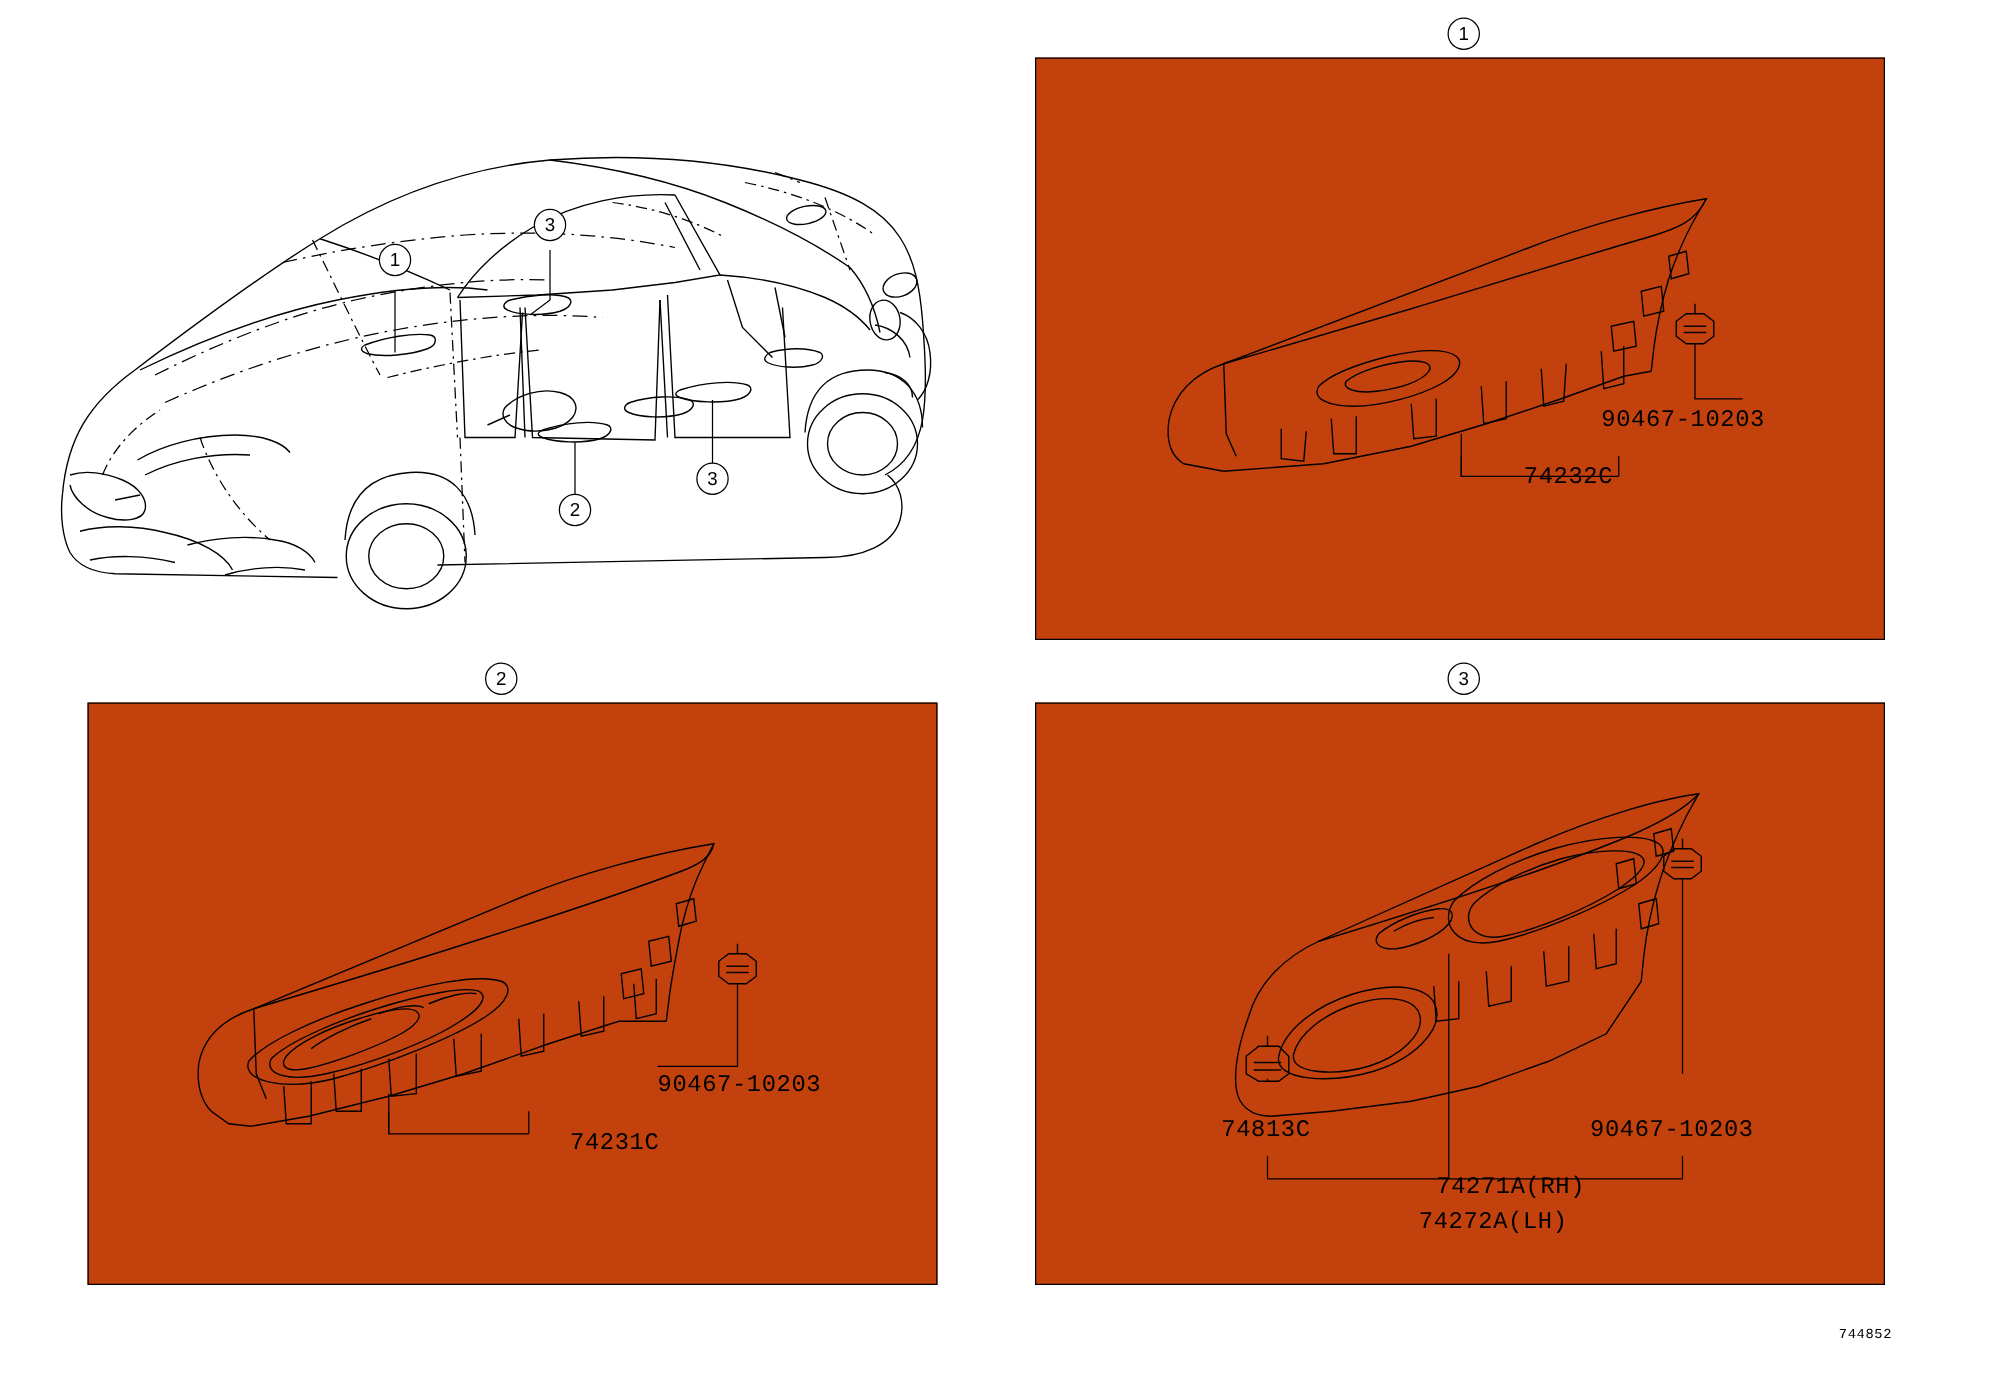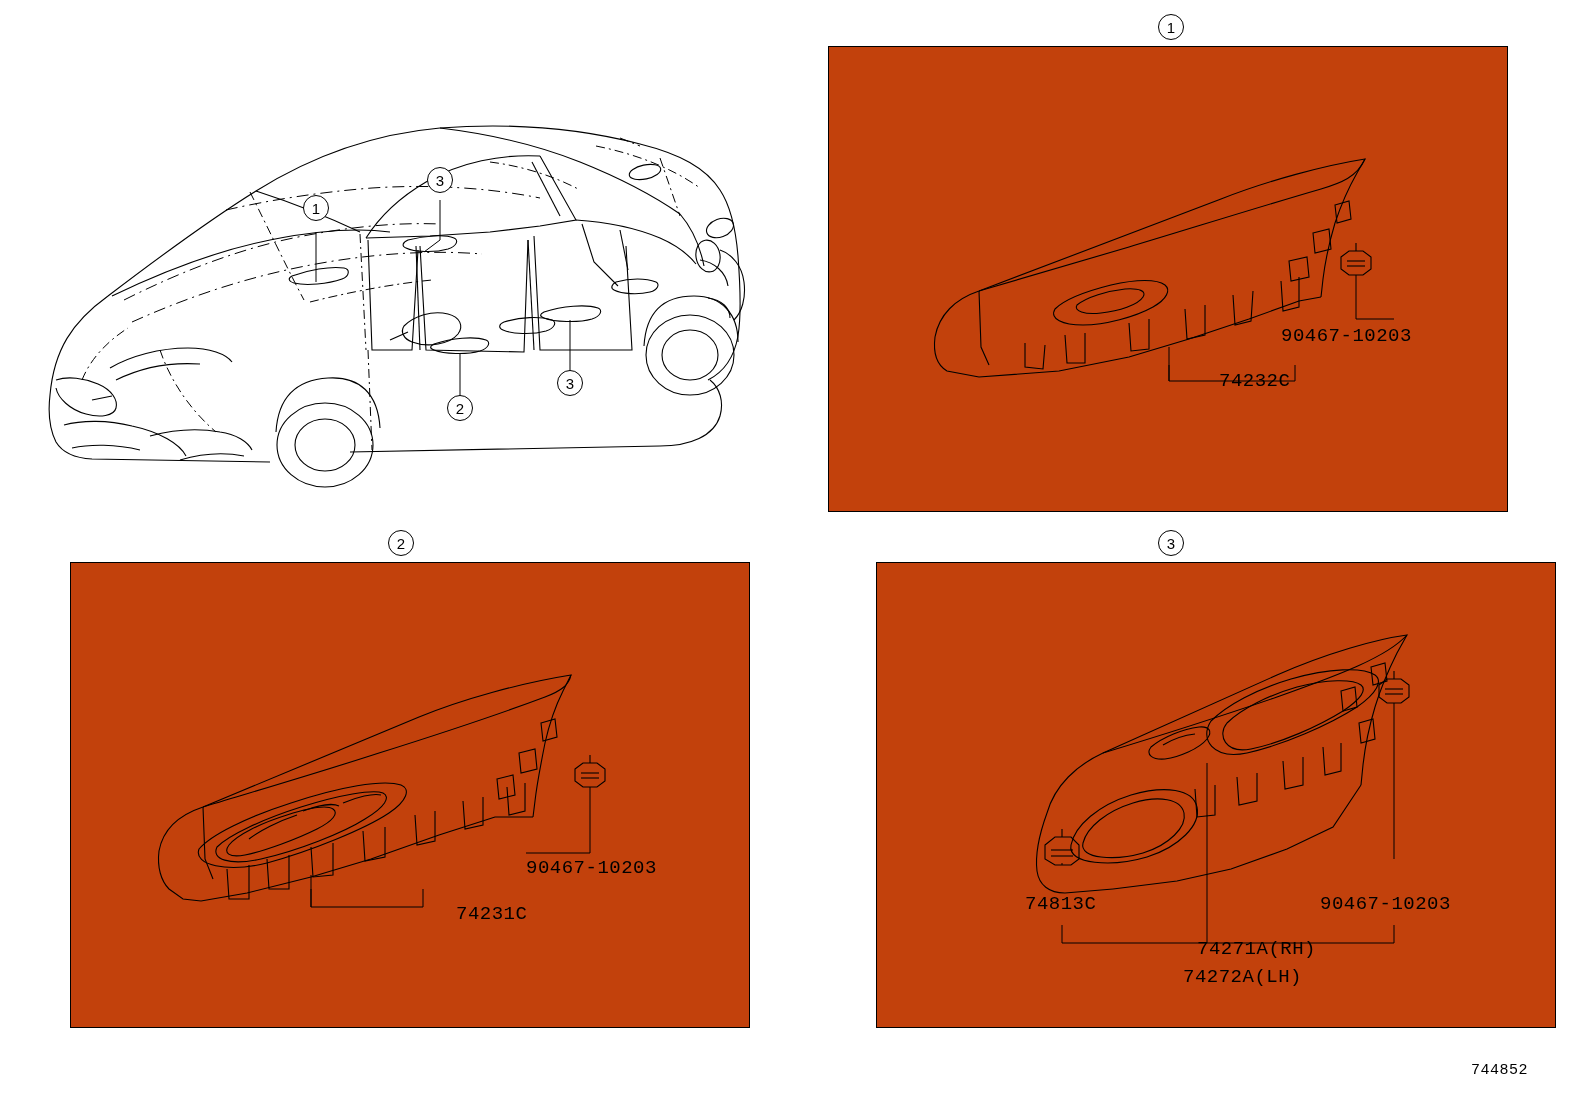--- a/index.html
+++ b/index.html
@@ -42,21 +42,21 @@
     position: absolute;
     font-family: "Liberation Mono", monospace;
     font-size: 19px;
     letter-spacing: 0.5px;
     color: #000;
     white-space: nowrap;
   }
   .diagram-id {
     position: absolute;
     font-family: "Liberation Mono", monospace;
-    font-size: 15px;
+    font-size: 11px;
     color: #000;
     letter-spacing: 0.5px;
   }
   svg { display: block; }
   .ln { fill: none; stroke: #000; stroke-width: 1.1; }
   .ln-dash { fill: none; stroke: #000; stroke-width: 1; stroke-dasharray: 12 5 2 5; }
   .ln-dash2 { fill: none; stroke: #000; stroke-width: 1; stroke-dasharray: 9 4 2 4; }
   .leader { fill: none; stroke: #000; stroke-width: 1; }
 </style>
 </head>
@@ -258,21 +258,21 @@
       <span>90467-10203</span>
     </div>
     <div class="part-label" style="left:385px; top:340px;">
       <span>74231C</span>
     </div>
   </div>
 
   <div class="callout-badge" style="left:1158px; top:530px;">
     <span>3</span>
   </div>
-  <div class="panel-box" style="left:828px; top:562px; width:680px; height:466px;margin-left:48px;">
+  <div class="panel-box" style="left:828px; top:562px; width:680px; height:466px;">
     <svg width="678" height="464" viewBox="0 0 678 464">
 
       <path class="ln" d="M170 250 C178 222 200 202 226 190 L400 112 C450 90 500 76 530 72 L520 90 C512 106 504 124 498 144"></path>
       <path class="ln" d="M498 144 C492 164 488 184 486 202 L484 222"></path>
       <path class="ln" d="M170 250 C162 272 158 292 160 308 C162 322 172 330 188 330 L236 326"></path>
       <path class="ln" d="M236 326 L300 318 L354 306 L410 286 L456 264 L484 222"></path>
       <path class="ln" d="M226 190 C272 176 336 156 400 134 C462 112 510 94 530 72"></path>
 
       <path class="ln" d="M334 158 C350 142 380 126 414 116 C452 105 486 104 498 112 C506 118 500 130 480 144 C452 162 406 182 370 190 C336 197 322 176 334 158 Z"></path>
       <path class="ln" d="M350 160 C364 146 392 132 420 124 C450 116 476 116 484 122 C490 127 484 136 466 148 C442 163 404 180 374 186 C348 191 340 172 350 160 Z"></path>

